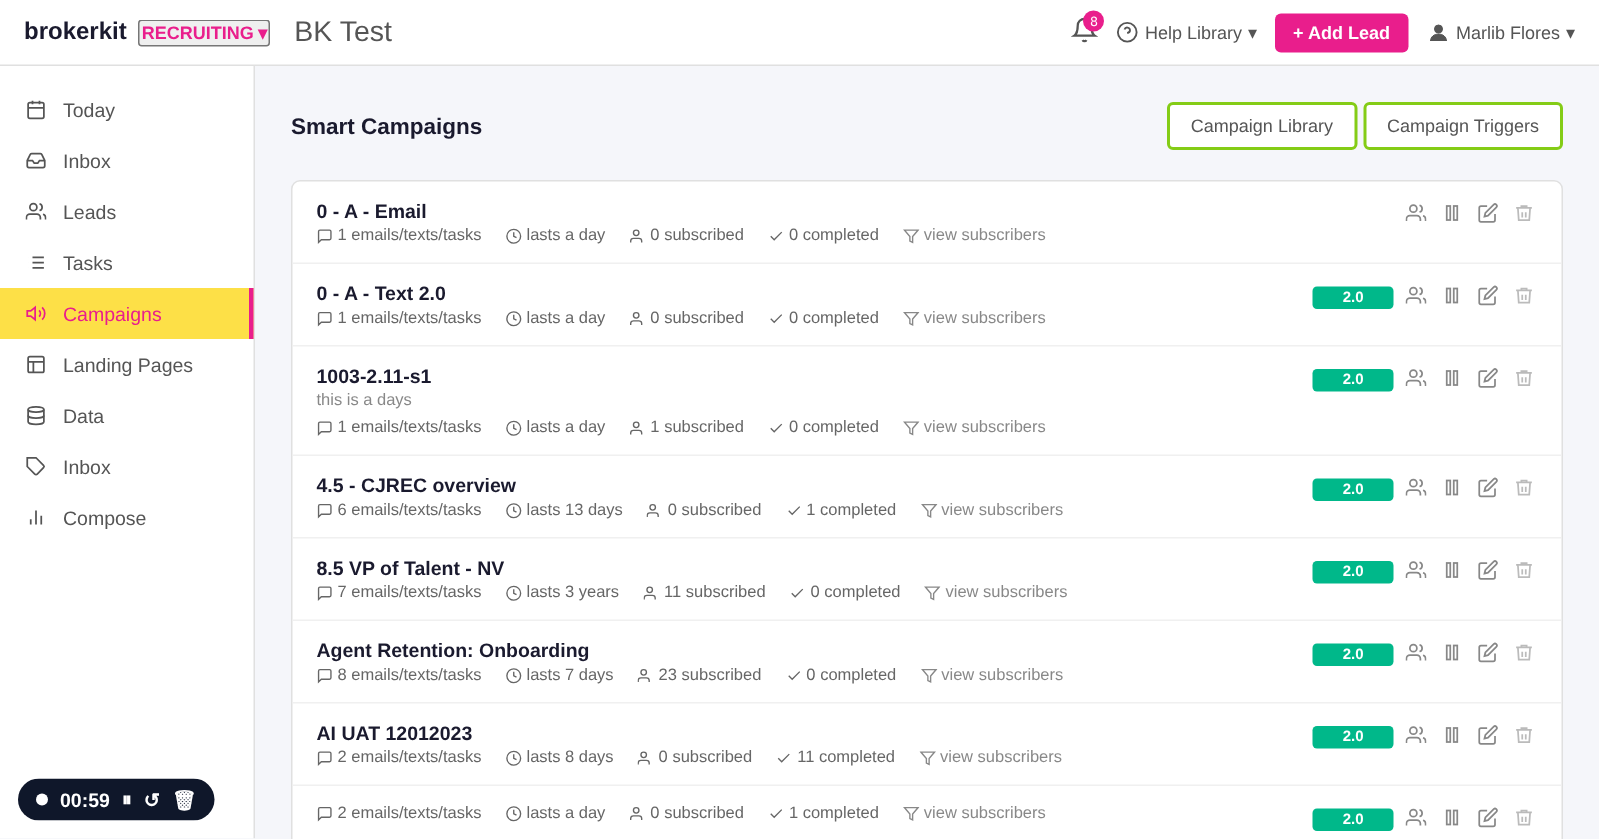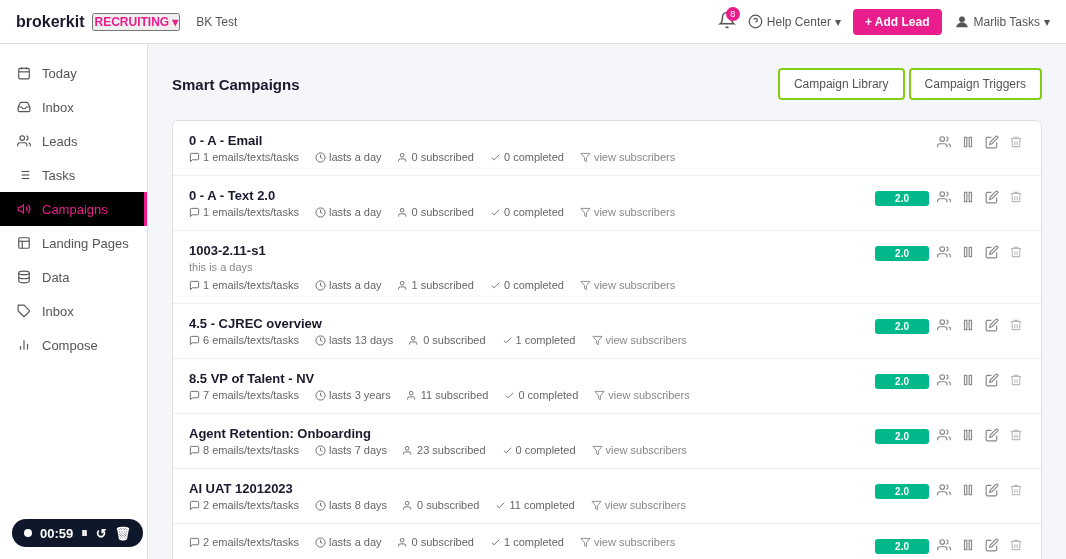--- a/index.html
+++ b/index.html
@@ -6,40 +6,40 @@
     body { font-family: -apple-system, BlinkMacSystemFont, 'Segoe UI', sans-serif; font-size: 13px; background: #f5f6fa; color: #333; }
 
     
     .top-nav {
       display: flex; align-items: center; background: #fff;
       border-bottom: 1px solid #e0e0e0; height: 44px; padding: 0 16px;
       position: fixed; top: 0; left: 0; right: 0; z-index: 100;
     }
     .logo { font-weight: 700; font-size: 16px; color: #1a1a2e; margin-right: 8px; }
     .recruiting-btn { font-size: 12px; color: #e91e8c; font-weight: 600; cursor: pointer; display: flex; align-items: center; gap: 3px; }
-    .bk-test { margin-left: 16px; font-size: 12px; color: #555; }
+    .bk-test { margin-left: 16px; font-size: 19px; color: #555; }
     .top-nav-right { margin-left: auto; display: flex; align-items: center; gap: 12px; }
     .notif-btn { position: relative; cursor: pointer; }
     .notif-badge { position: absolute; top: -4px; right: -4px; background: #e91e8c; color: #fff; border-radius: 50%; font-size: 9px; width: 14px; height: 14px; display: flex; align-items: center; justify-content: center; }
     .help-btn, .user-btn { display: flex; align-items: center; gap: 4px; font-size: 12px; color: #555; cursor: pointer; background: none; border: none; }
     .add-lead-btn { background: #e91e8c; color: #fff; border: none; border-radius: 4px; padding: 6px 12px; font-size: 12px; font-weight: 600; cursor: pointer; display: flex; align-items: center; gap: 4px; }
 
     
     .layout { display: flex; margin-top: 44px; height: calc(100vh - 44px); }
 
     
     .sidebar {
-      width: 148px; background: #fff; border-right: 1px solid #e0e0e0;
+      width: 170px; background: #fff; border-right: 1px solid #e0e0e0;
       padding: 12px 0; flex-shrink: 0;
     }
     .sidebar-item {
       display: flex; align-items: center; gap: 10px; padding: 9px 16px;
       cursor: pointer; color: #555; font-size: 13px; text-decoration: none;
     }
-    .sidebar-item.active { color: #e91e8c; background: #000000; border-right: 3px solid #e91e8c; }
+    .sidebar-item.active { color: #e91e8c; background: #fde047; border-right: 3px solid #e91e8c; }
     .sidebar-icon { width: 16px; height: 16px; display: flex; align-items: center; justify-content: center; color: inherit; }
 
     
     .main { flex: 1; overflow-y: auto; padding: 24px; }
 
     
     .page-header { display: flex; align-items: center; justify-content: space-between; margin-bottom: 20px; }
     .page-title { font-size: 15px; font-weight: 600; color: #1a1a2e; }
     .header-tabs { display: flex; gap: 4px; }
     .header-tab {
@@ -86,29 +86,29 @@
           <path d="M13.73 21a2 2 0 0 1-3.46 0"></path>
         </svg>
       <span class="notif-badge">8</span>
     </div>
     <button class="help-btn">
       <svg width="15" height="15" viewBox="0 0 24 24" fill="none" stroke="#555" stroke-width="2">
           <circle cx="12" cy="12" r="10"></circle>
           <path d="M9.09 9a3 3 0 0 1 5.83 1c0 2-3 3-3 3"></path>
           <line x1="12" y1="17" x2="12.01" y2="17"></line>
         </svg>
-      <span>Help Center</span> ▾
+      <span>Help Library</span> ▾
     </button>
     <button class="add-lead-btn">+ Add Lead</button>
     <button class="user-btn">
       <svg width="16" height="16" viewBox="0 0 24 24" fill="#555" stroke="#555" stroke-width="1">
           <circle cx="12" cy="8" r="4"></circle>
           <path d="M4 20c0-4 3.6-7 8-7s8 3 8 7"></path>
         </svg>
-      <span>Marlib Tasks</span> ▾
+      <span>Marlib Flores</span> ▾
     </button>
   </div>
 </nav>
 
 <div class="layout">
 
   <aside class="sidebar">
     <a class="sidebar-item">
       <span class="sidebar-icon">
         <svg width="14" height="14" viewBox="0 0 24 24" fill="none" stroke="currentColor" stroke-width="2">

